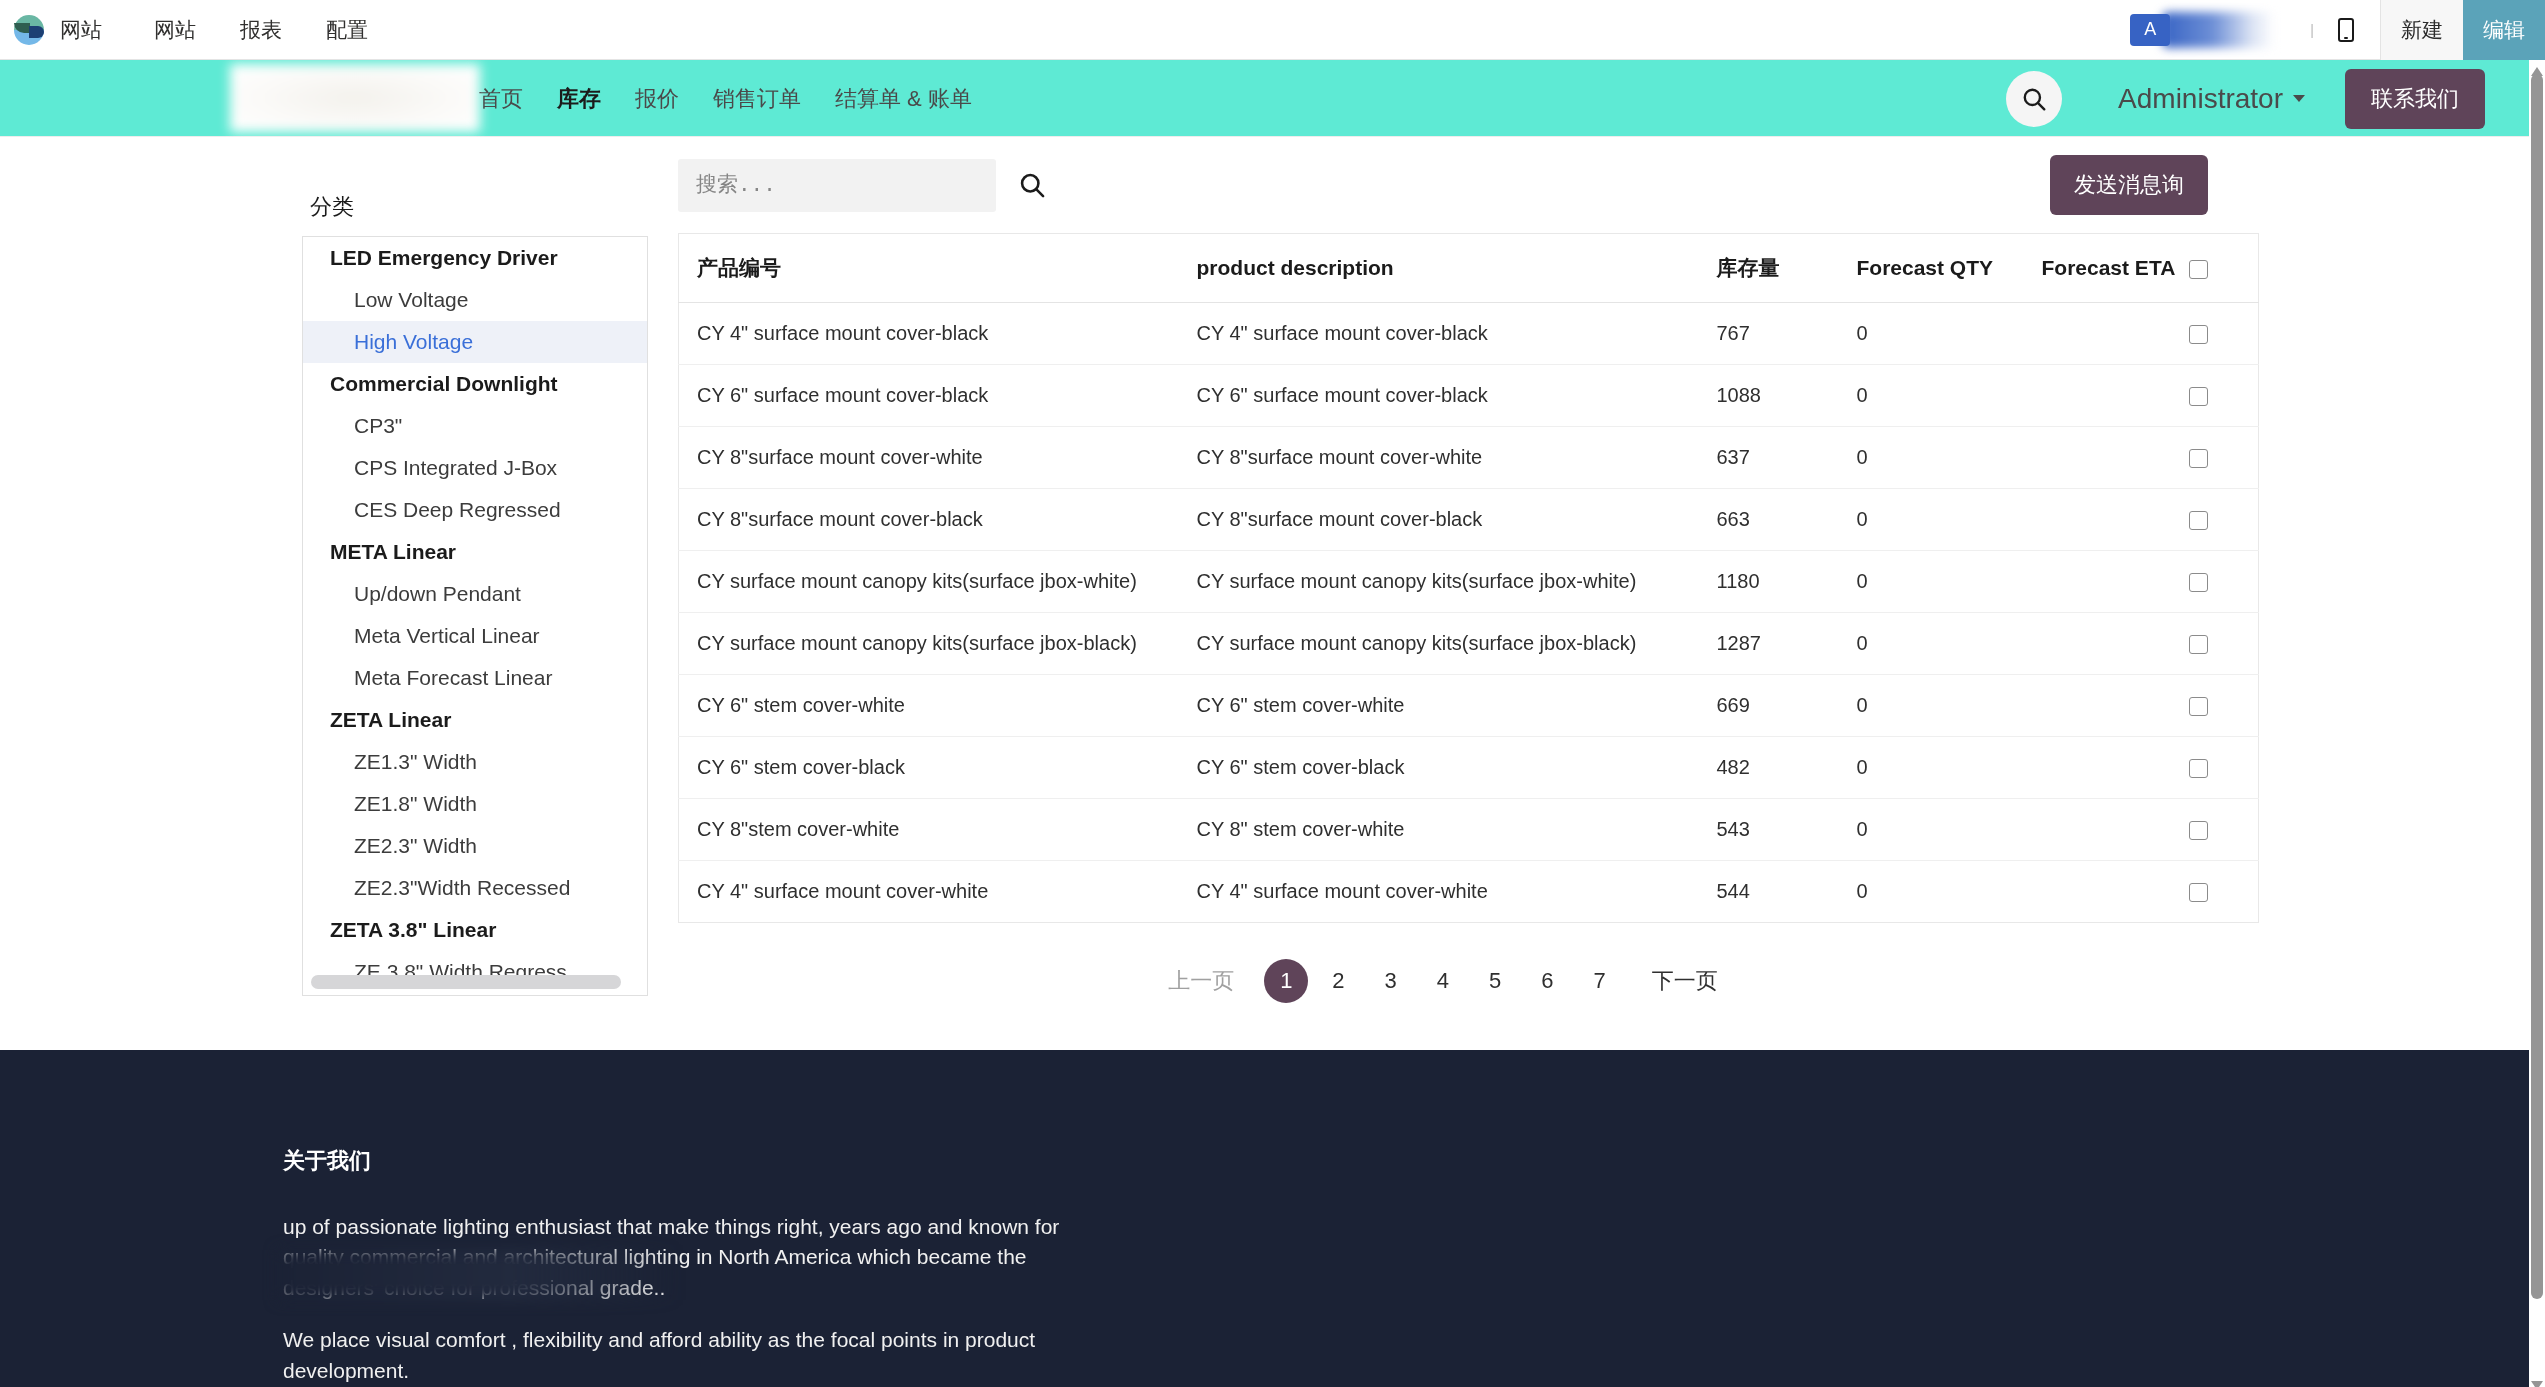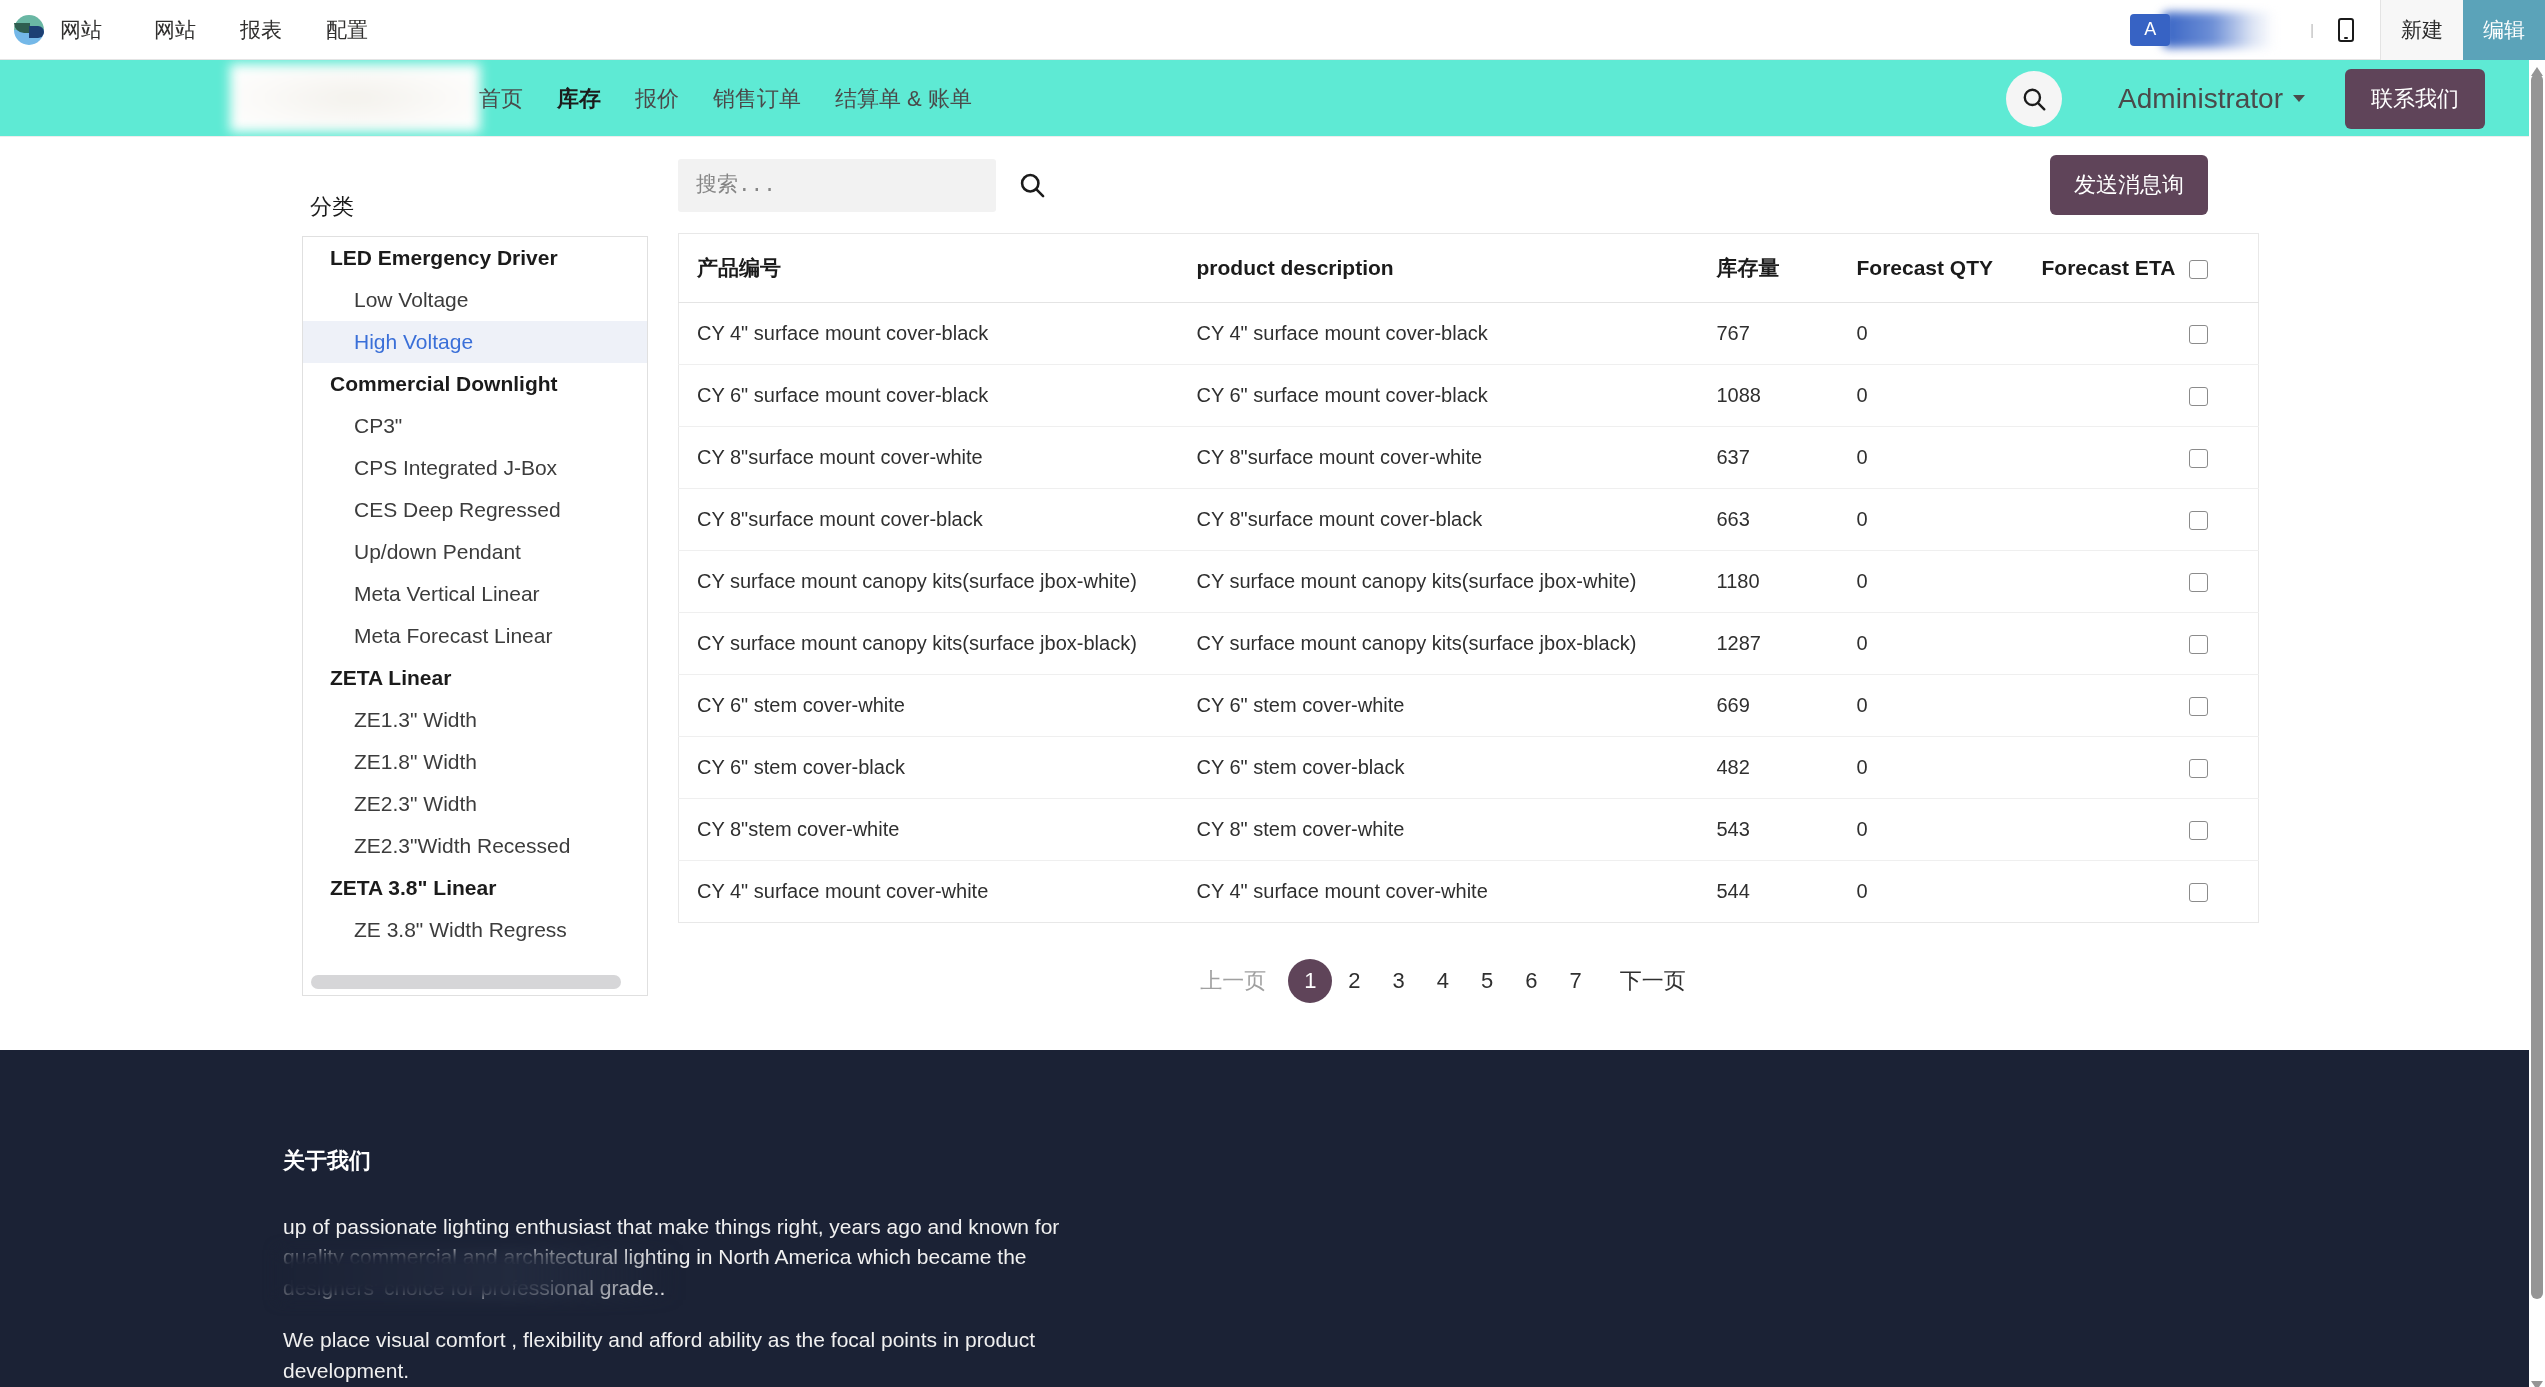--- a/index.html
+++ b/index.html
@@ -258,21 +258,21 @@
     width: 19px; height: 19px;
     border: 1px solid #8b8b8b; border-radius: 3px;
     background: #ffffff; display: inline-block;
     cursor: pointer; vertical-align: middle;
   }
 
   
   .pagination {
     width: 1530px; margin-top: 36px;
     display: flex; align-items: center; justify-content: center;
-    gap: 0px;
+    gap: 8px;
   }
   .pg {
     font-size: 22px; color: #2f2f2f;
     padding: 0 22px; cursor: pointer; line-height: 44px;
     text-align: center;
   }
   .pg.disabled { color: #a0a0a0; cursor: default; }
   .pg.num { min-width: 26px; padding: 0 16px; }
   .pg.current {
     background: #5f4459; color: #ffffff;
@@ -397,20 +397,21 @@
 
       <div class="cat-group-title">LED Emergency Driver</div>
       <div class="cat-item">Low Voltage</div>
       <div class="cat-item active">High Voltage</div>
 
       <div class="cat-group-title">Commercial Downlight</div>
       <div class="cat-item">CP3"</div>
       <div class="cat-item">CPS Integrated J-Box</div>
       <div class="cat-item">CES Deep Regressed</div>
 
+      <div class="cat-group-title">META Linear</div>
       <div class="cat-item">Up/down Pendant</div>
       <div class="cat-item">Meta Vertical Linear</div>
       <div class="cat-item">Meta Forecast Linear</div>
 
       <div class="cat-group-title">ZETA Linear</div>
       <div class="cat-item">ZE1.3" Width</div>
       <div class="cat-item">ZE1.8" Width</div>
       <div class="cat-item">ZE2.3" Width</div>
       <div class="cat-item">ZE2.3"Width Recessed</div>
 

